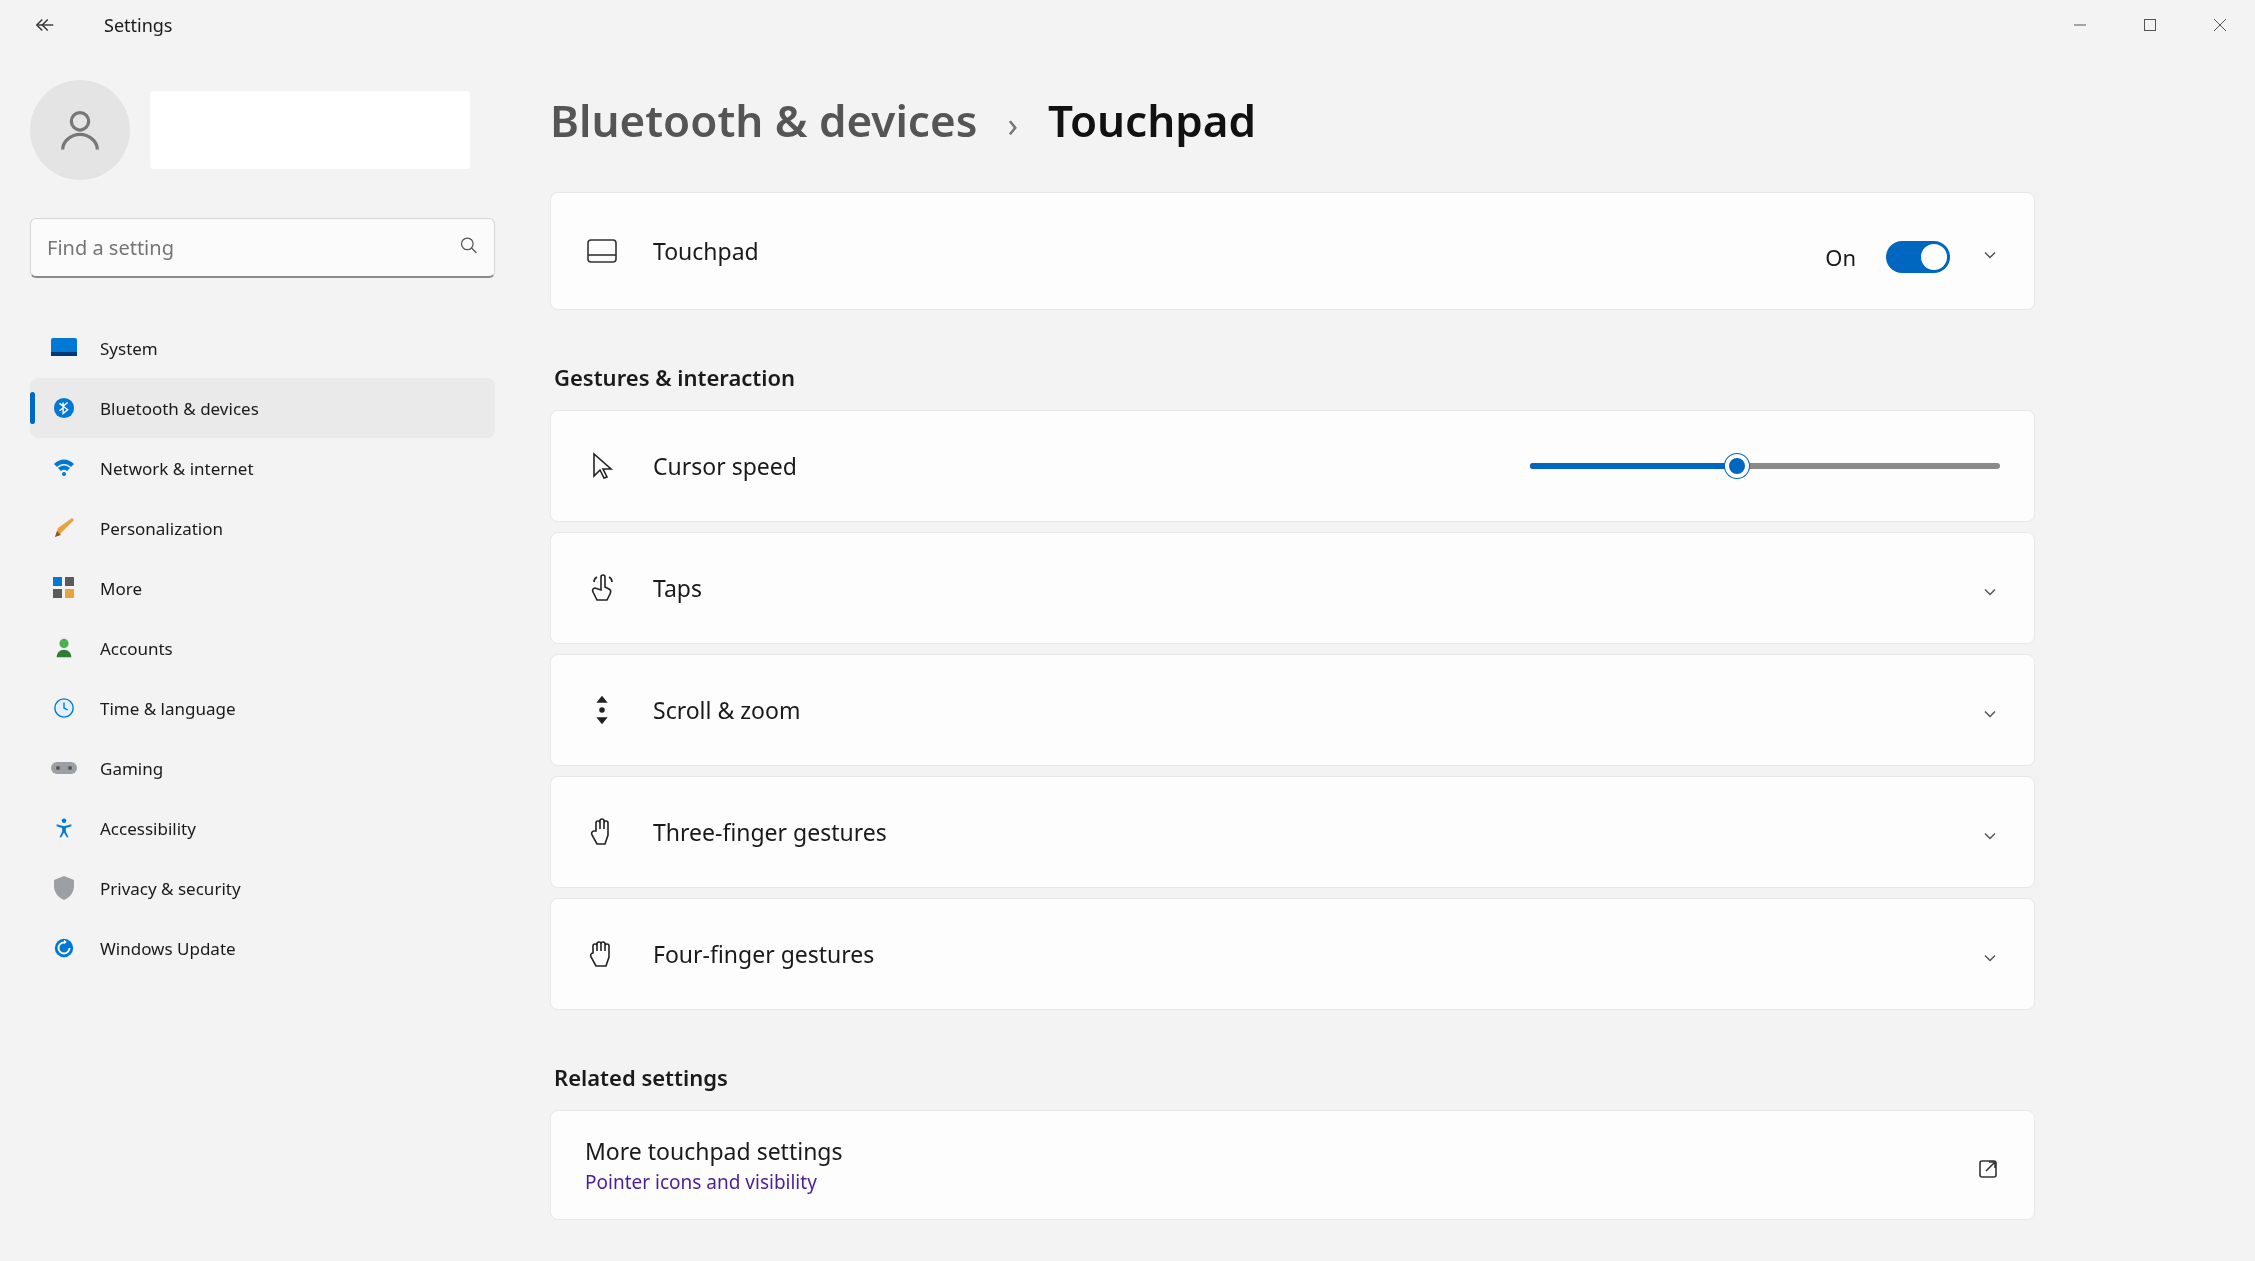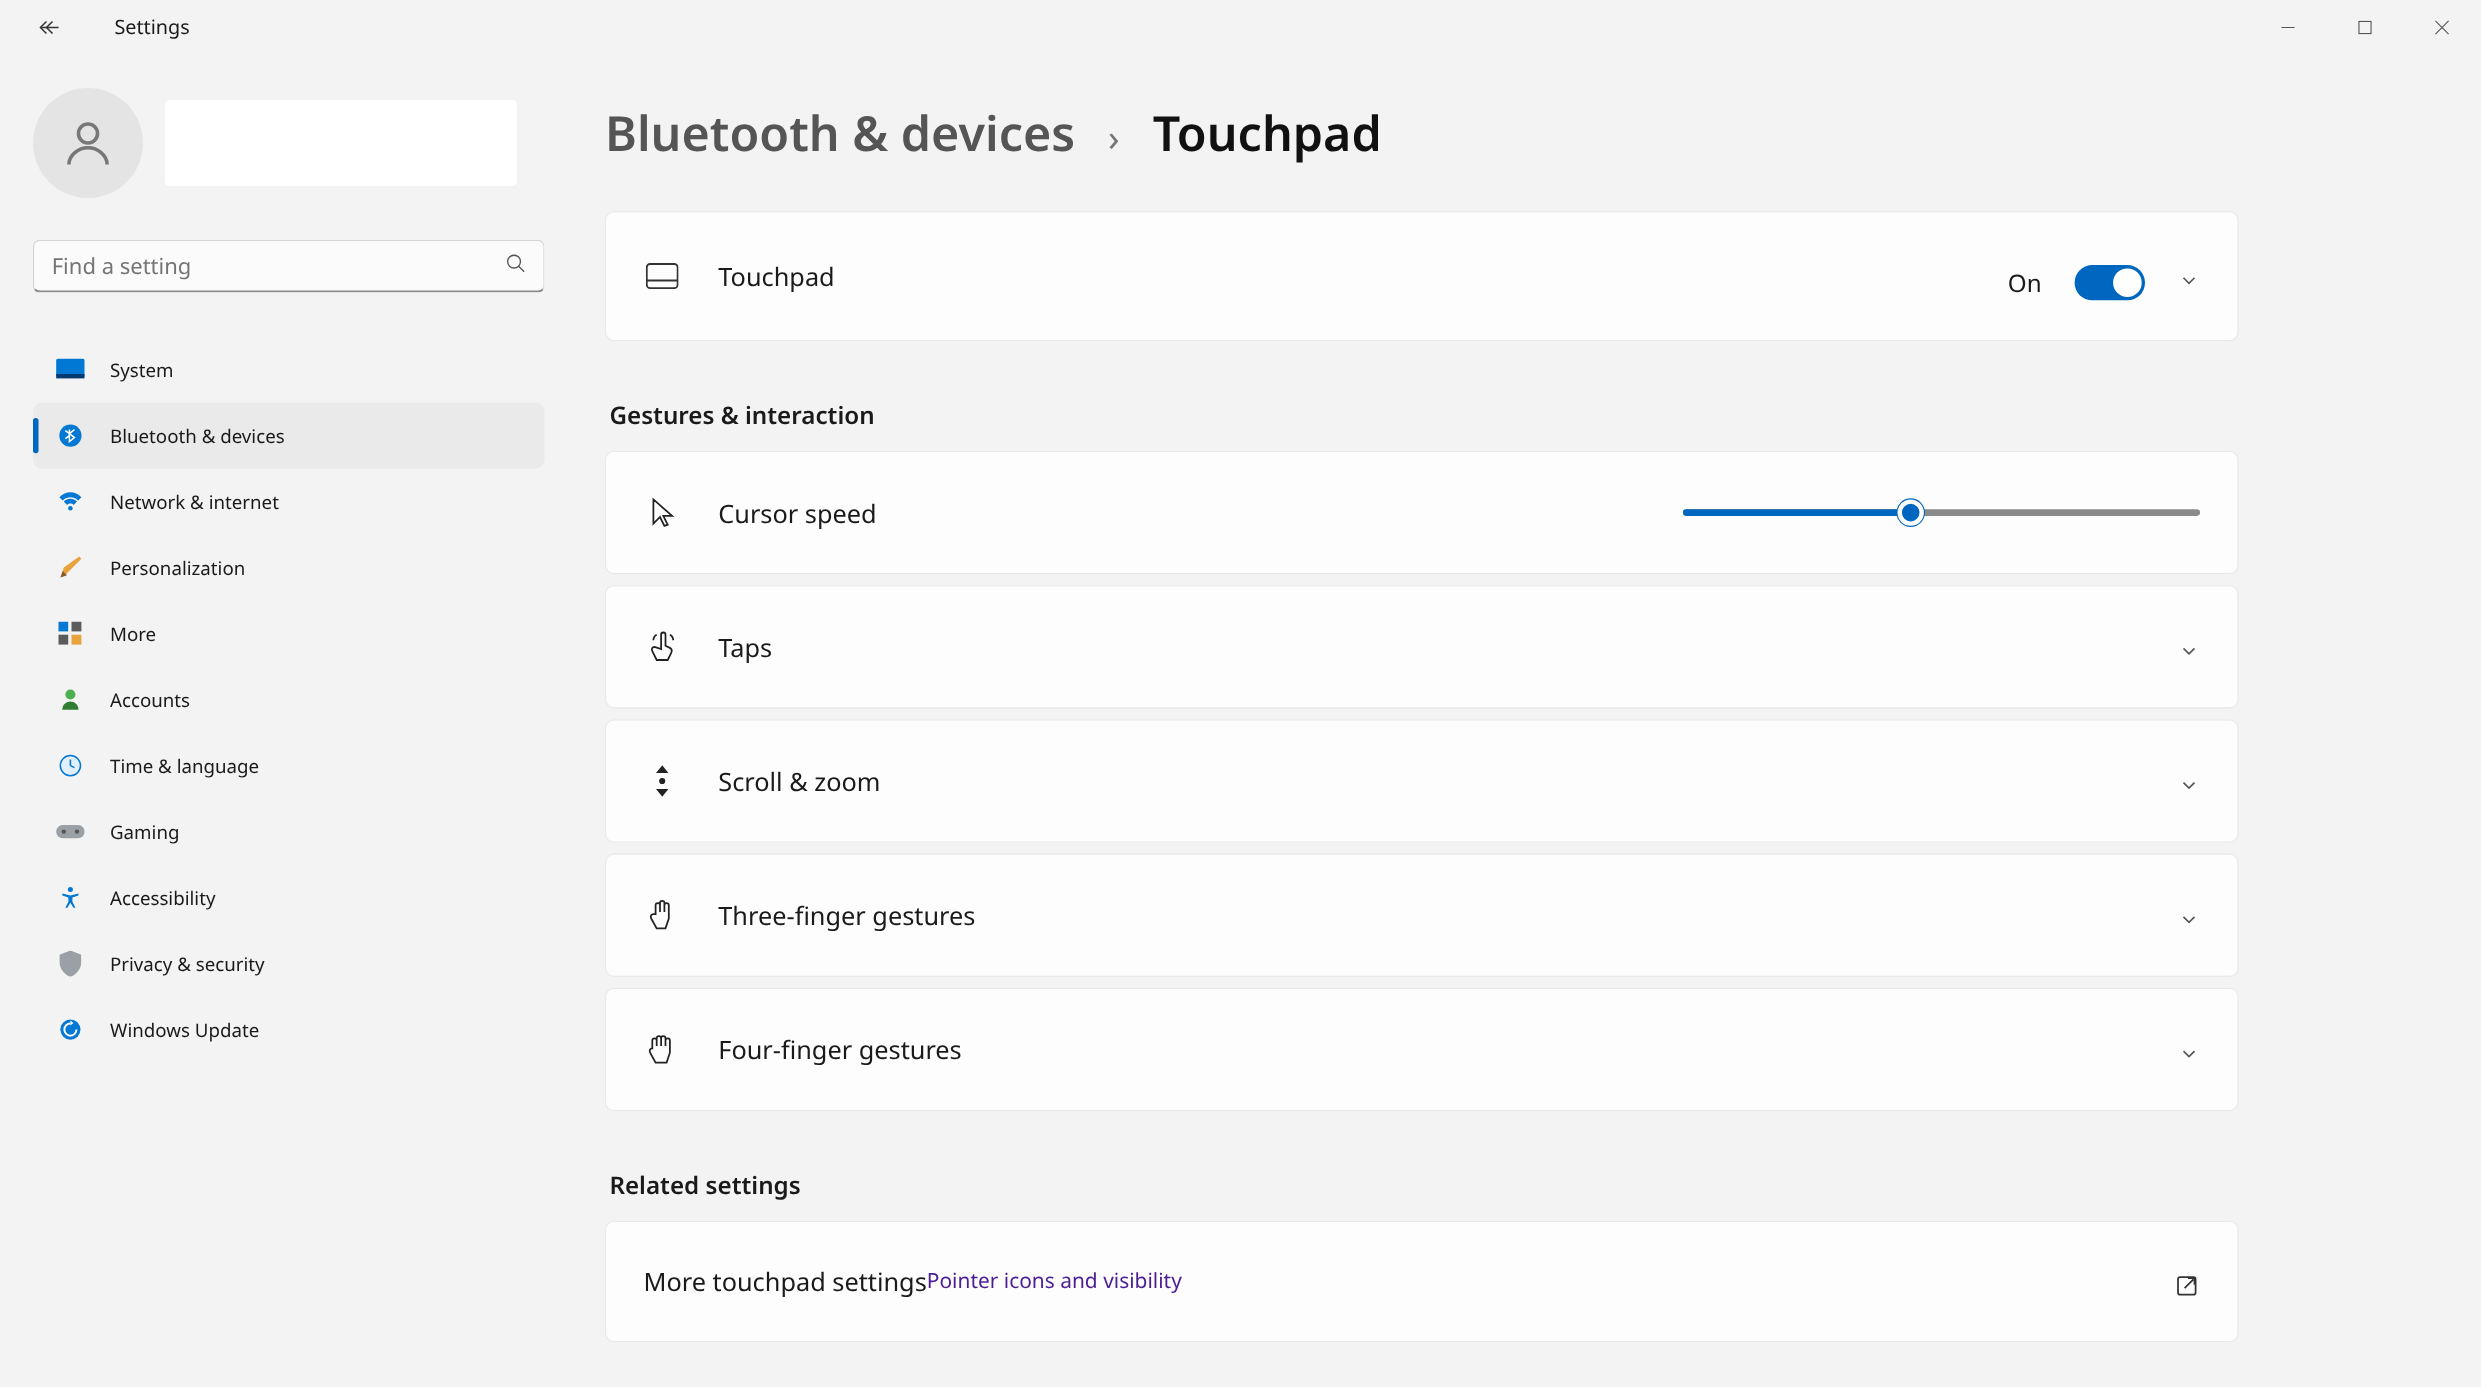--- a/index.html
+++ b/index.html
@@ -17,21 +17,21 @@
   .sidebar { width: 510px; padding: 30px 0 0 30px; flex: 0 0 510px; }
   .main { flex: 1; padding: 40px 220px 0 40px; overflow-y: auto; }
 
   
   .account { display: flex; align-items: center; gap: 20px; margin-bottom: 38px; }
   .avatar { width: 100px; height: 100px; border-radius: 50%; background: #e4e4e4; display: flex; align-items: center; justify-content: center; }
   .user-block { width: 320px; height: 78px; background: #fff; border-radius: 4px; }
 
   
   .search { position: relative; width: 465px; margin-bottom: 40px; }
-  .search input { width: 100%; height: 48px; background: #fbfbfb; border: 1px solid #d5d5d5; border-bottom: 2px solid #8a8a8a; border-radius: 6px; padding: 0 50px 0 16px; font-size: 20px; color: #555; outline: none; }
+  .search input { width: 100%; height: 60px; background: #fbfbfb; border: 1px solid #d5d5d5; border-bottom: 2px solid #8a8a8a; border-radius: 6px; padding: 0 50px 0 16px; font-size: 20px; color: #555; outline: none; }
   .search .sicon { position: absolute; right: 16px; top: 50%; transform: translateY(-50%); }
 
   
   .nav { display: flex; flex-direction: column; }
   .nav-item { display: flex; align-items: center; height: 60px; gap: 22px; padding-left: 20px; border-radius: 8px; font-size: 17px; position: relative; width: 465px; }
   .nav-item.selected { background: #eaeaea; }
   .nav-item.selected::before { content: ""; position: absolute; left: 0; top: 14px; width: 5px; height: 32px; background: #0067c0; border-radius: 3px; }
   .nav-item .nicon { width: 28px; height: 28px; display: flex; align-items: center; justify-content: center; }
 
   
@@ -40,21 +40,21 @@
   .crumb-sep { font-size: 34px; color: #777; }
   .crumb-current { font-size: 44px; color: #111; font-weight: 600; }
 
   
   .card { background: #fdfdfd; border: 1px solid #e8e8e8; border-radius: 8px; display: flex; align-items: center; padding: 0 34px; min-height: 112px; margin-bottom: 10px; }
   .card .cicon { width: 34px; height: 34px; margin-right: 34px; flex: 0 0 34px; display: flex; align-items: center; justify-content: center; }
   .card .ctitle { font-size: 23px; }
   .card .right { margin-left: auto; display: flex; align-items: center; gap: 30px; margin-top: 12px; }
   .state-label { font-size: 22px; }
   .card.more { flex-direction: row; align-items: center; min-height: 110px; }
-  .more-block { display: flex; flex-direction: row; }
+  .more-block { display: flex; flex-direction: column; }
   .more-title { font-size: 23px; }
   .more-sub { font-size: 19px; color: #4c1d95; margin-top: 2px; }
 
   .section-title { font-size: 22px; font-weight: 600; margin: 52px 0 18px 4px; }
 
   
   .toggle { width: 64px; height: 32px; background: #0067c0; border-radius: 16px; position: relative; }
   .toggle .knob { position: absolute; right: 3px; top: 3px; width: 26px; height: 26px; background: #fff; border-radius: 50%; }
 
   

